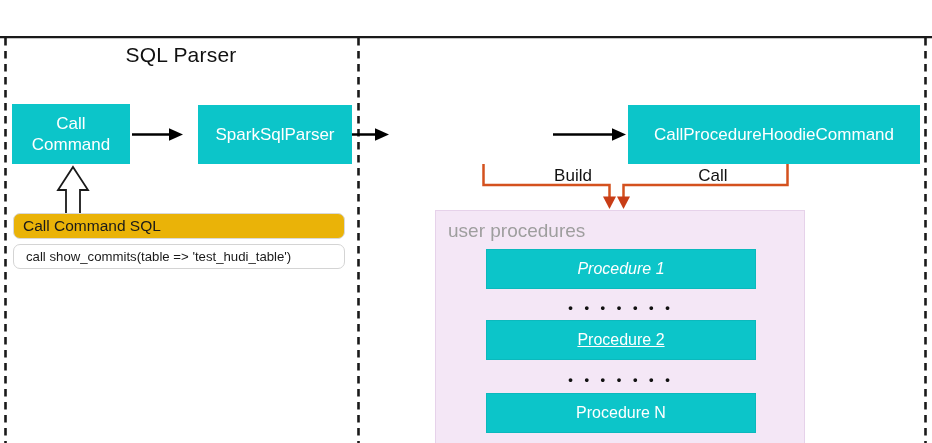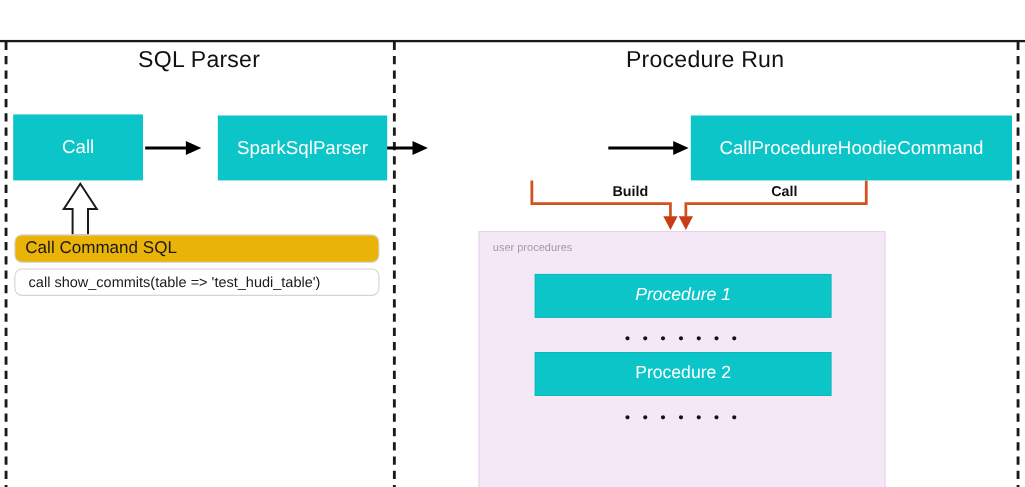--- a/index.html
+++ b/index.html
@@ -12,38 +12,38 @@
   .section-title{
     position:absolute;top:7px;font-size:21px;color:#111;text-align:center;
     letter-spacing:0.2px;
   }
   .node{
     position:absolute;background:var(--teal);color:#ffffff;
     display:flex;align-items:center;justify-content:center;text-align:center;
     font-size:17px;line-height:1.25;
   }
   .node .ln{display:block;}
-  .edge-label{position:absolute;font-size:13px;color:#111;text-align:center;font-weight:bold;}
+  .edge-label{position:absolute;font-size:17px;color:#111;text-align:center;}
   .sql-header{
     position:absolute;left:13px;top:177px;width:332px;height:26px;
     background:#eab308;border:1px solid #d9d9d9;border-radius:7px;
     font-size:15.5px;color:#1a1a1a;display:flex;align-items:center;padding-left:9px;
     box-sizing:border-box;
   }
   .sql-row{
     position:absolute;left:13px;width:332px;height:25px;
     background:#ffffff;border:1px solid #d4d4d4;border-radius:7px;
     font-size:13.2px;color:#1a1a1a;display:flex;align-items:center;padding-left:8px;
     box-sizing:border-box;white-space:nowrap;
   }
   .pink-box{
     position:absolute;left:435px;top:174px;width:370px;height:244px;
     background:var(--pink);border:1px solid #e6d2ea;box-sizing:border-box;
   }
-  .pink-label{position:absolute;left:12px;top:9px;font-size:10px;color:#9e9e9e;}
+  .pink-label{position:absolute;left:12px;top:9px;font-size:19px;color:#9e9e9e;}
   .proc{
     position:absolute;left:50px;width:270px;height:40px;background:var(--teal);
     color:#ffffff;font-size:16px;display:flex;align-items:center;justify-content:center;
     border:1px solid rgba(0,0,0,0.06);box-sizing:border-box;
   }
   .dots{
     position:absolute;left:50px;width:270px;text-align:center;color:#111;
     font-size:13px;font-weight:bold;letter-spacing:4px;
   }
   .dash{stroke:#1a1a1a;stroke-width:2.6;stroke-dasharray:7.5 5.5;fill:none;}
@@ -77,37 +77,38 @@
     <polygon class="uparrow" points="73,131 88,154 80,154 80,178 66,178 66,154 58,154"></polygon>
 
     <path class="org" d="M483.5 128 V149 H609.5 V161"></path>
     <polygon class="orghead" points="609.5,173 603,160.5 616,160.5"></polygon>
 
     <path class="org" d="M787.5 128 V149 H623.5 V161"></path>
     <polygon class="orghead" points="623.5,173 617,160.5 630,160.5"></polygon>
   </svg>
 
   <div class="section-title" style="left:61px;width:240px;">SQL Parser</div>
-  <div class="section-title" style="left:516px;width:250px;">Procedure Run</div>
 
   <div class="node" style="left:12px;top:68px;width:118px;height:60px;">
     <div>
       <span class="ln">Call</span>
+      <span class="ln">Command</span>
     </div>
   </div>
   <div class="node" style="left:198px;top:69px;width:154px;height:59px;">SparkSqlParser</div>
   <div class="node" style="left:628px;top:69px;width:292px;height:59px;">CallProcedureHoodieCommand</div>
 
   <div class="edge-label" style="left:538px;top:130px;width:70px;">Build</div>
   <div class="edge-label" style="left:683px;top:130px;width:60px;">Call</div>
 
   <div class="sql-header">Call Command SQL</div>
   <div class="sql-row" style="top:208px;padding-left:12px;">call show_commits(table =&gt; 'test_hudi_table')</div>
 
   <div class="pink-box">
     <div class="pink-label">user procedures</div>
     <div class="proc" style="top:38px;font-style:italic;">Procedure 1</div>
     <div class="dots" style="top:89px;">• • • • • • •</div>
-    <div class="proc" style="top:109px;">Procedure 2</div>
+    <div class="proc" style="top:109px;text-decoration:underline;">Procedure 2</div>
     <div class="dots" style="top:161px;">• • • • • • •</div>
+    <div class="proc" style="top:182px;">Procedure N</div>
   </div>
 
 </div>
 
 </body></html>

